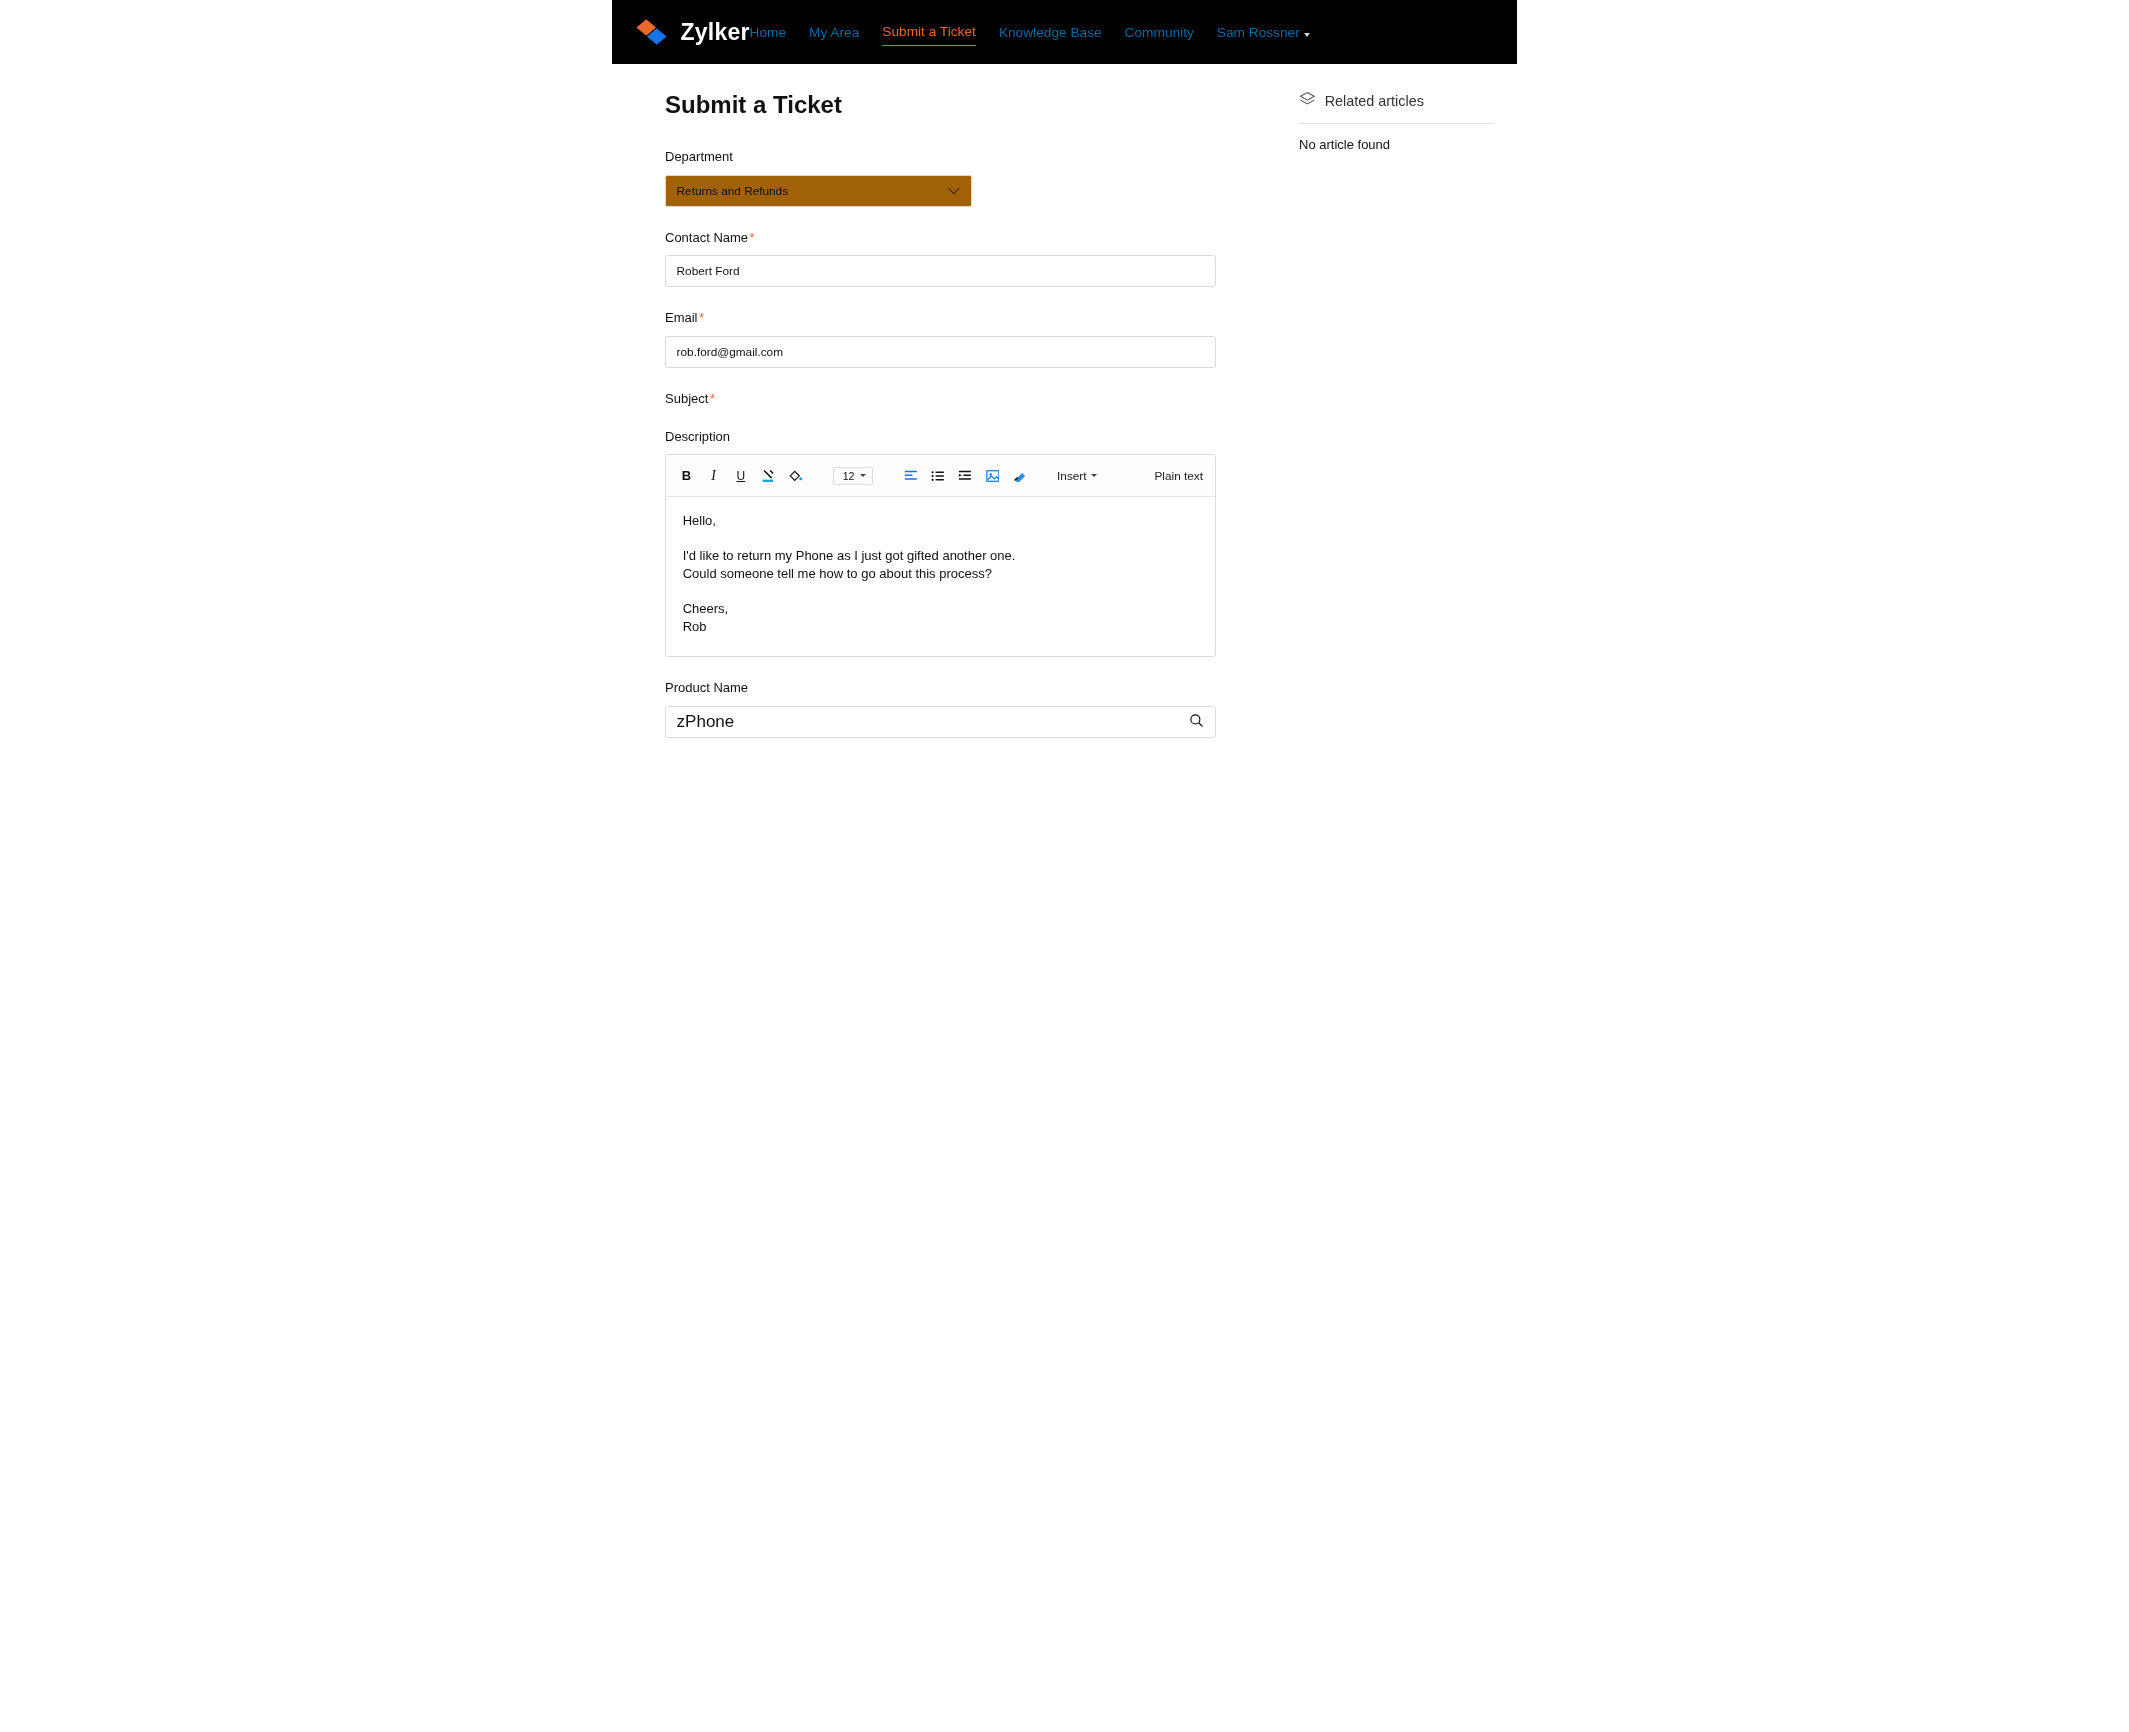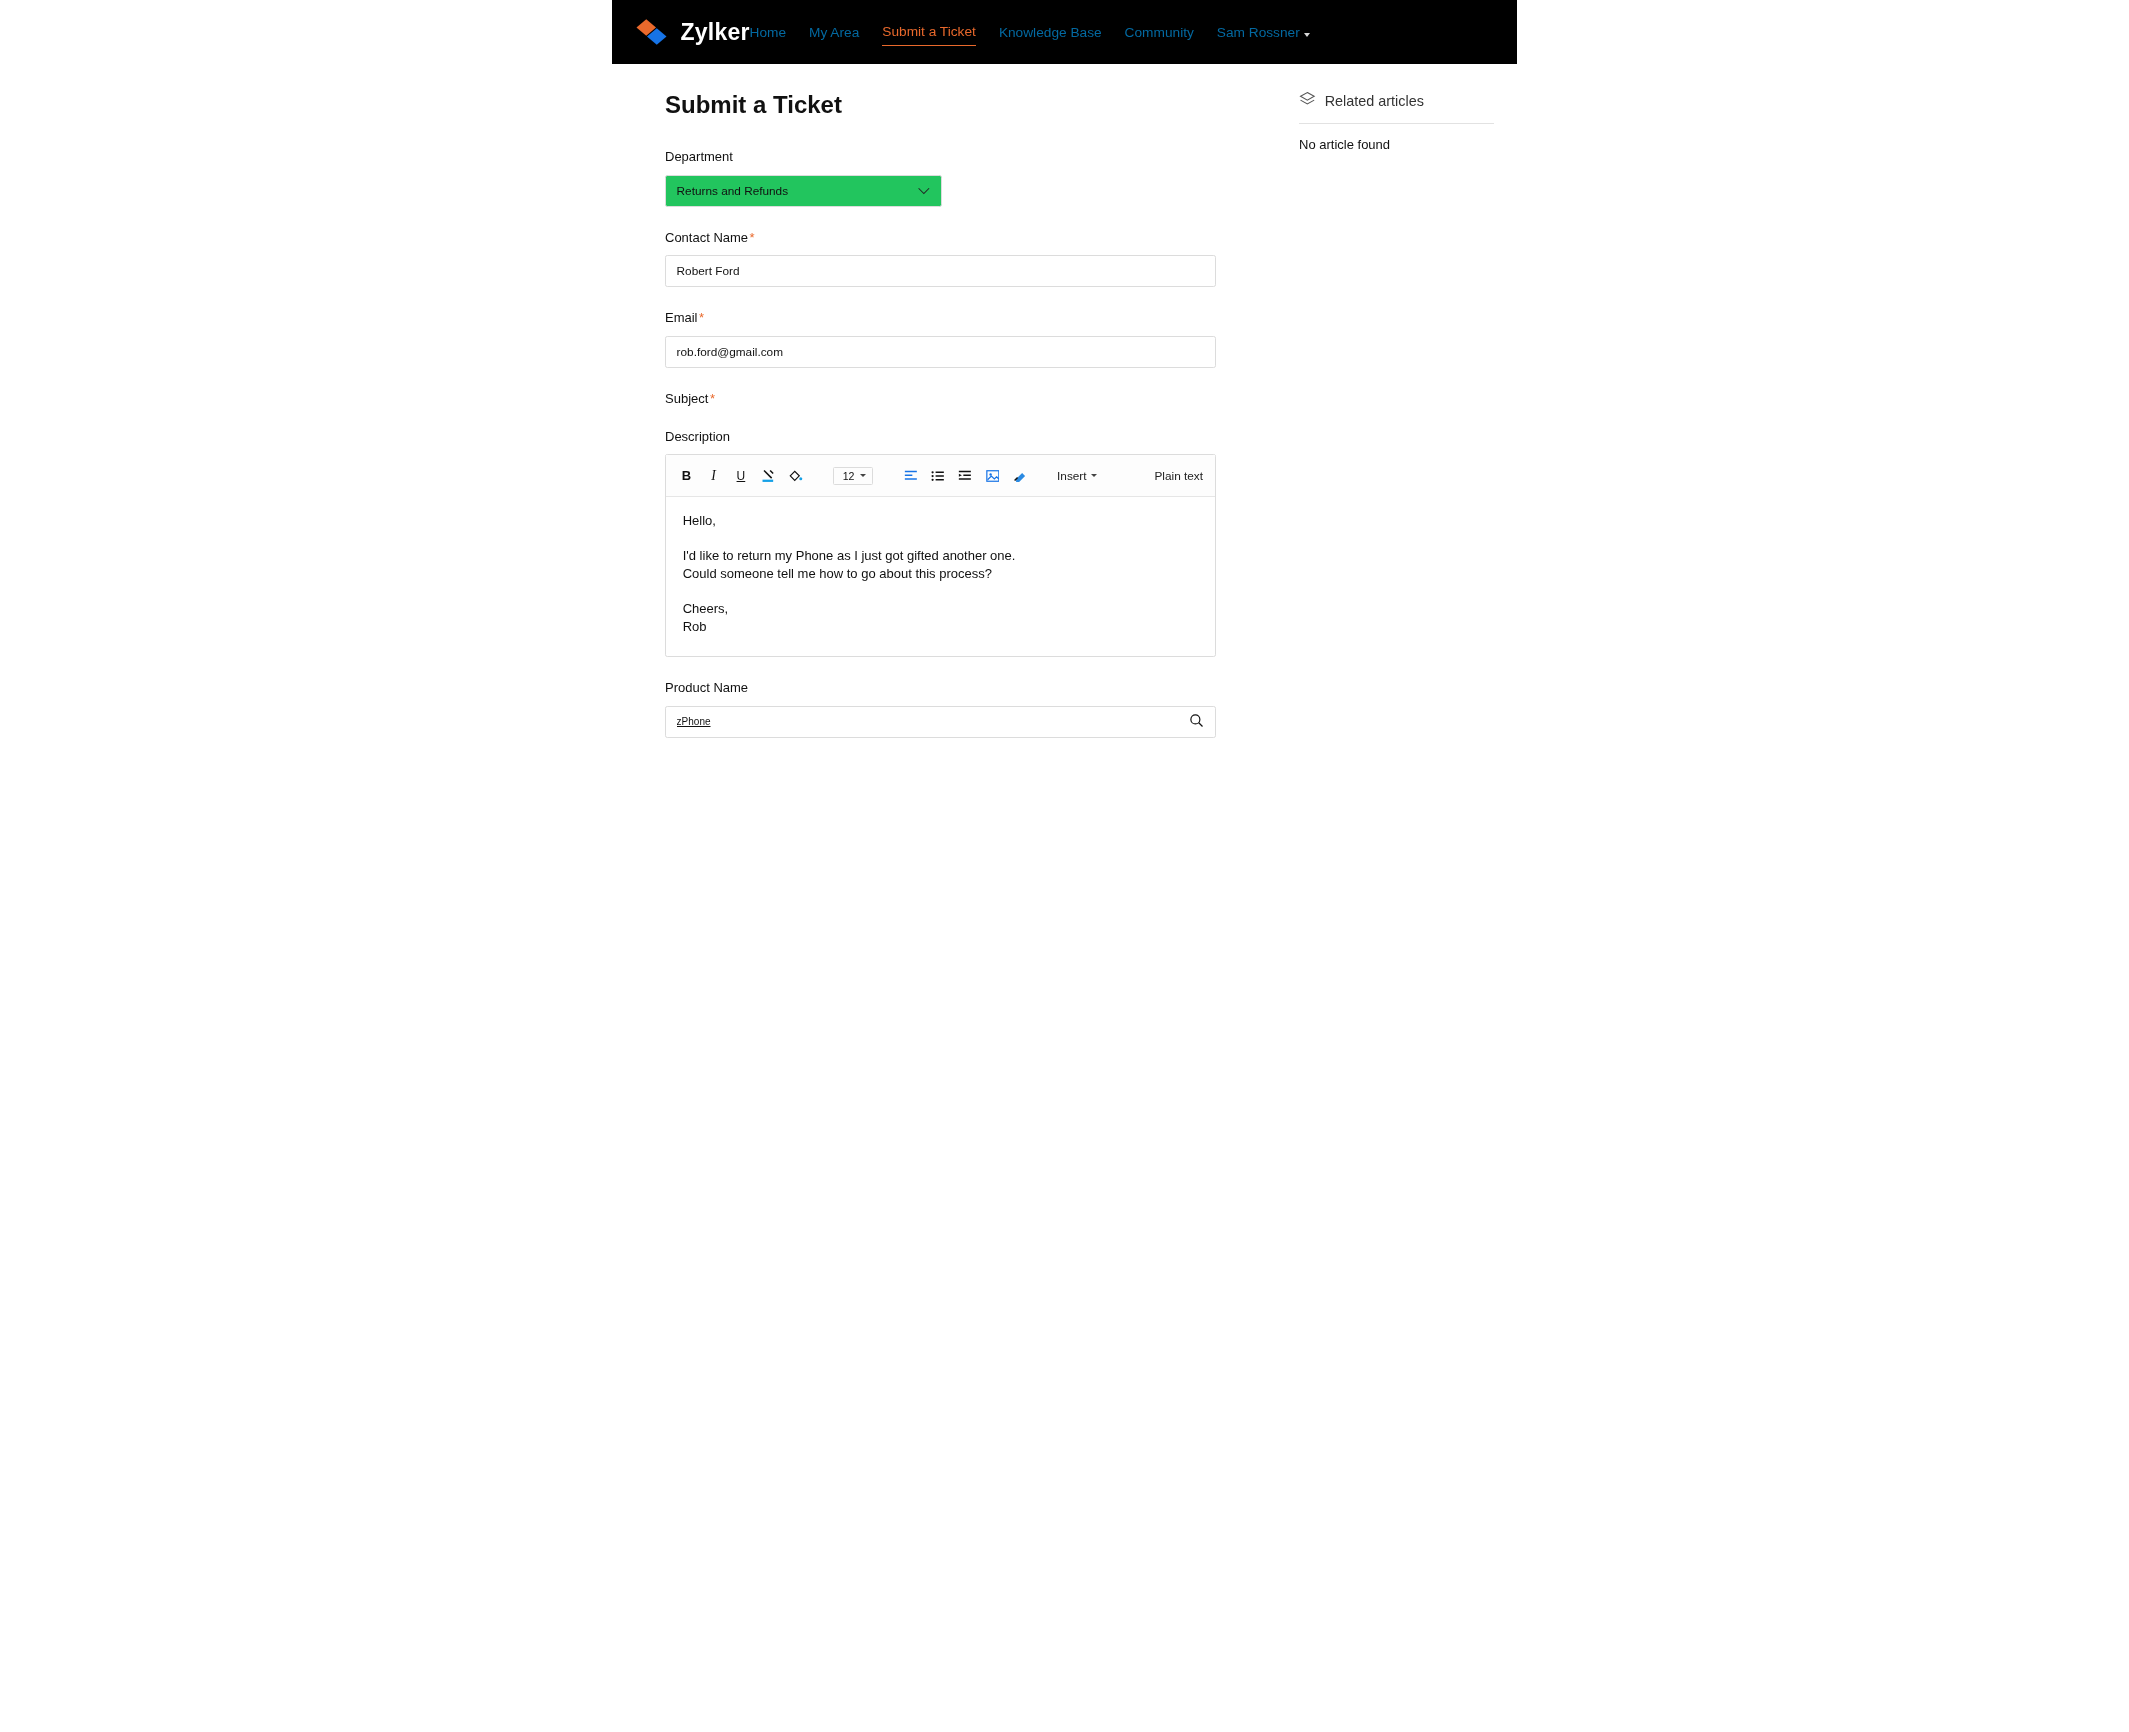--- a/index.html
+++ b/index.html
@@ -29,23 +29,23 @@
   .main { flex:0 0 608px; margin-left:53px; }
   .side { flex:1; margin-left:26px; padding-right:23px; }
 
   h1.title { font-size:24px; font-weight:700; margin-bottom:30px; }
 
   .field { margin-bottom:23px; }
   .label { font-size:13px; margin-bottom:10.6px; display:block; }
   .req { color:#e9692c; margin-left:1.5px; }
 
   .select {
-    width:277px; height:32px; border:0.8px solid #dcdcdc; border-radius:2.3px;
+    width:307px; height:32px; border:0.8px solid #dcdcdc; border-radius:2.3px;
     display:flex; align-items:center; justify-content:space-between;
-    padding:0 10.6px; font-size:11.8px; background:#22c55e; cursor:pointer;
+    padding:0 10.6px; font-size:11.8px; background:#a16207; cursor:pointer;
   }
   .chev { display:inline-block; }
   .chev svg { display:block; }
 
   .text-input {
     width:551px; height:32px; border:0.8px solid #dcdcdc; border-radius:2.3px;
     padding:0 10.6px; font-size:11.8px; background:#fff; color:#111;
   }
 
   
@@ -68,21 +68,21 @@
     padding:15px 16.7px 21px 16.7px; font-size:13px; line-height:1.35; min-height:122px;
     white-space:pre-line;
   }
 
   
   .search-wrap {
     width:551px; height:32px; border:0.8px solid #dcdcdc; border-radius:2.3px;
     display:flex; align-items:center; padding:0 10.6px; justify-content:space-between;
   }
   .search-wrap input {
-    border:none; font-size:10px; width:487px; color:#111; background:transparent;text-decoration:underline;
+    border:none; font-size:17px; width:487px; color:#111; background:transparent;
   }
 
   
   .related-head { display:flex; align-items:center; gap:9px; padding-bottom:12px;
                   border-bottom:0.8px solid #e2e2e2; }
   .related-head span { font-size:14.4px; color:#333; }
   .no-article { font-size:13px; margin-top:13.7px; color:#111; }
 
 </style>
 </head>

